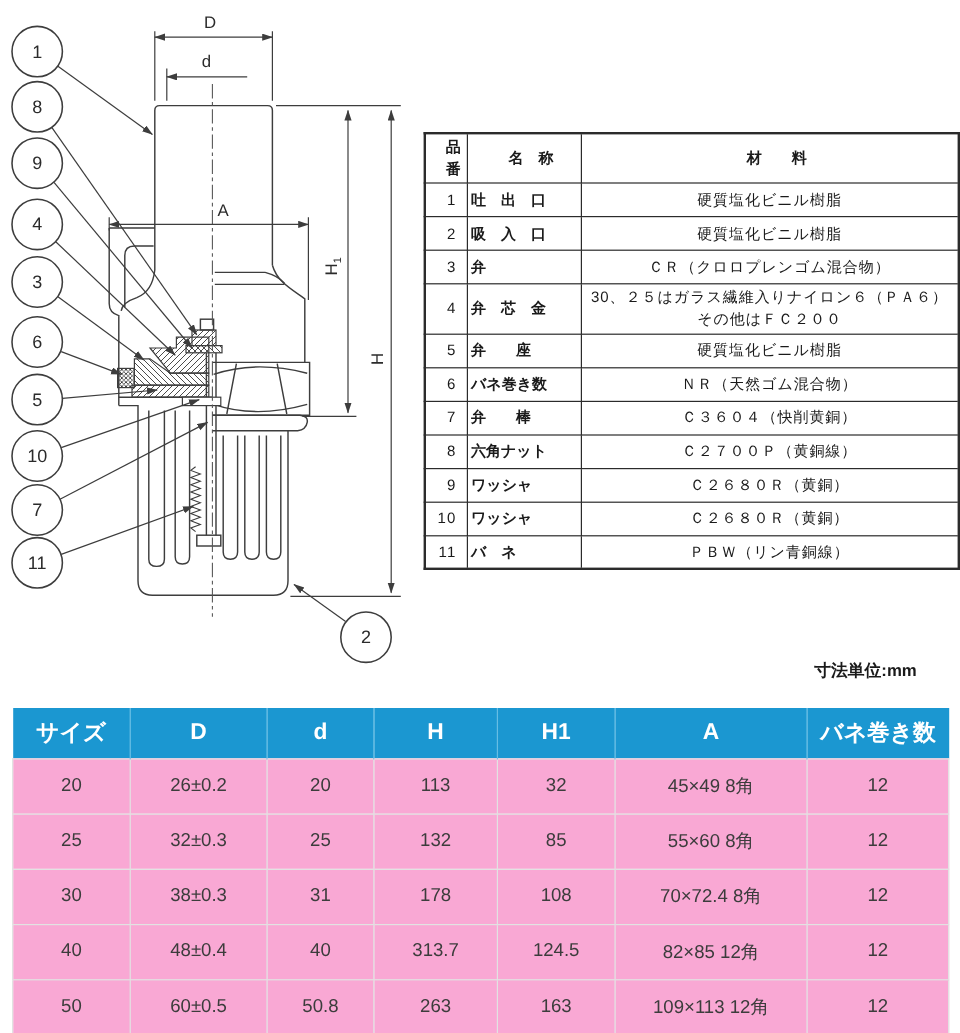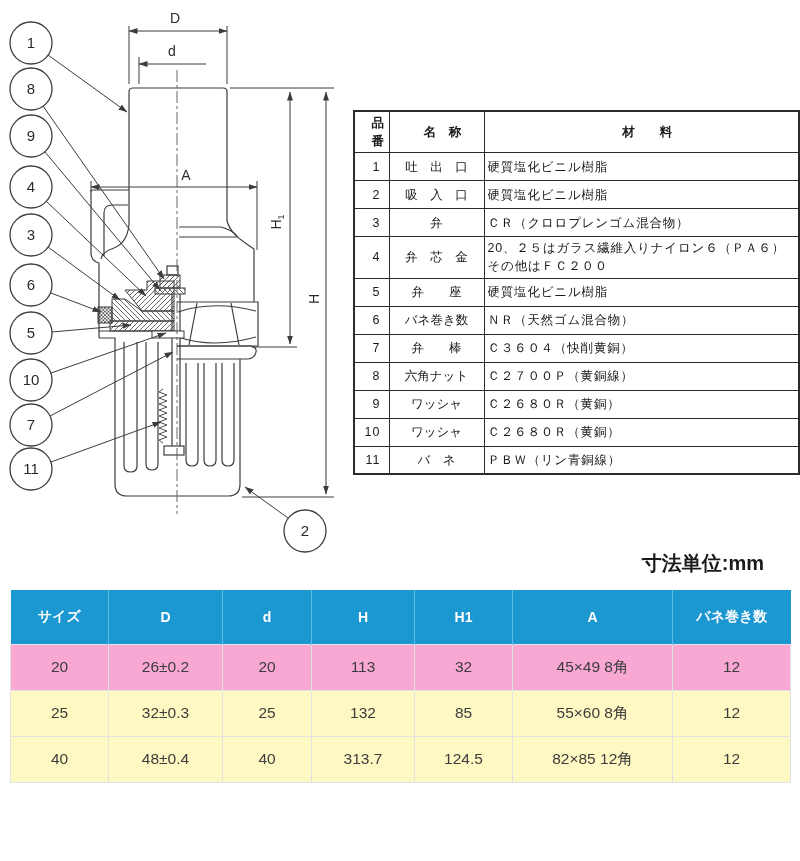--- a/index.html
+++ b/index.html
@@ -12,36 +12,36 @@
 
   
   table.parts { position:absolute; left:353px; top:110px; width:445px;
     border-collapse:collapse; table-layout:fixed; }
   table.parts th, table.parts td {
     border:1px solid #2b2b2b; color:#1a1a1a; font-size:12.5px; line-height:1.45;
     padding:2px 3px; background:#fff; }
   table.parts { border:2px solid #2b2b2b; }
   table.parts th { font-weight:bold; text-align:center; height:24px;padding-left:15px; }
   table.parts td.no { text-align:right; padding-right:8px; letter-spacing:1px; }
-  table.parts td.name { text-align:center; height:28px; }
-  table.parts td.mat { letter-spacing:0.8px; }
+  table.parts td.name { height:28px;font-weight:bold; }
+  table.parts td.mat { text-align:center; letter-spacing:0.8px; }
 
   
-  .unit-note { position:absolute; top:550px; right:36px; font-size:20px;
+  .unit-note { position:absolute; top:550px; right:36px; font-size:14px;
     font-weight:bold; color:#1a1a1a;margin-left:31px; }
 
   
   table.dims { position:absolute; left:10px; top:590px; width:780px;
     border-collapse:collapse; table-layout:fixed; }
-  table.dims th { background:#1b97d1; color:#fff; font-size:14px; font-weight:bold;
-    height:54px; text-align:center; border-right:1px solid #66bde4; }
+  table.dims th { background:#1b97d1; color:#fff; font-size:19px; font-weight:bold;
+    height:42px; text-align:center; border-right:1px solid #66bde4; }
   table.dims th:last-child { border-right:none; }
   table.dims td { height:46px; text-align:center; font-size:15.5px; color:#3c3c3c;
     border:1px solid #e2e2e2; background:#f9a8d4; }
-  table.dims tr.stripe td { background:#fef9c3; }
+  table.dims tr.stripe td { background:#f9a8d4; }
 </style>
 </head>
 <body>
 
 <div class="page">
 
   <svg class="drawing" width="345" height="560" viewBox="0 0 345 560">
     <defs>
       <pattern id="h1" patternUnits="userSpaceOnUse" width="5" height="5">
         <path d="M0,5 L5,0" stroke="#444" stroke-width="0.8"></path>
@@ -220,21 +220,21 @@
         </tr>
       <tr>
           <td class="no">3</td>
           <td class="name">弁</td>
           <td class="mat">ＣＲ（クロロプレンゴム混合物）</td>
         </tr>
       <tr>
           <td class="no">4</td>
           <td class="name">弁　芯　金</td>
           <td class="mat">
-            <div>20、２５はガラス繊維入りナイロン６（ＰＡ６）</div>
+            <div>30、２５はガラス繊維入りナイロン６（ＰＡ６）</div>
             <div>その他はＦＣ２００</div>
           </td>
         </tr>
       <tr>
           <td class="no">5</td>
           <td class="name">弁　　座</td>
           <td class="mat">硬質塩化ビニル樹脂</td>
         </tr>
       <tr>
           <td class="no">6</td>
@@ -304,25 +304,43 @@
       </tr>
       <tr class="stripe">
         <td>25</td>
           <td>32±0.3</td>
           <td>25</td>
           <td>132</td>
           <td>85</td>
           <td>55×60 8角</td>
           <td>12</td>
       </tr>
+      <tr>
+        <td>30</td>
+          <td>38±0.3</td>
+          <td>31</td>
+          <td>178</td>
+          <td>108</td>
+          <td>70×72.4 8角</td>
+          <td>12</td>
+      </tr>
       <tr class="stripe">
         <td>40</td>
           <td>48±0.4</td>
           <td>40</td>
           <td>313.7</td>
           <td>124.5</td>
           <td>82×85 12角</td>
           <td>12</td>
       </tr>
+      <tr>
+        <td>50</td>
+          <td>60±0.5</td>
+          <td>50.8</td>
+          <td>263</td>
+          <td>163</td>
+          <td>109×113 12角</td>
+          <td>12</td>
+      </tr>
     </tbody>
   </table>
 
 </div>
 
 </body></html>

